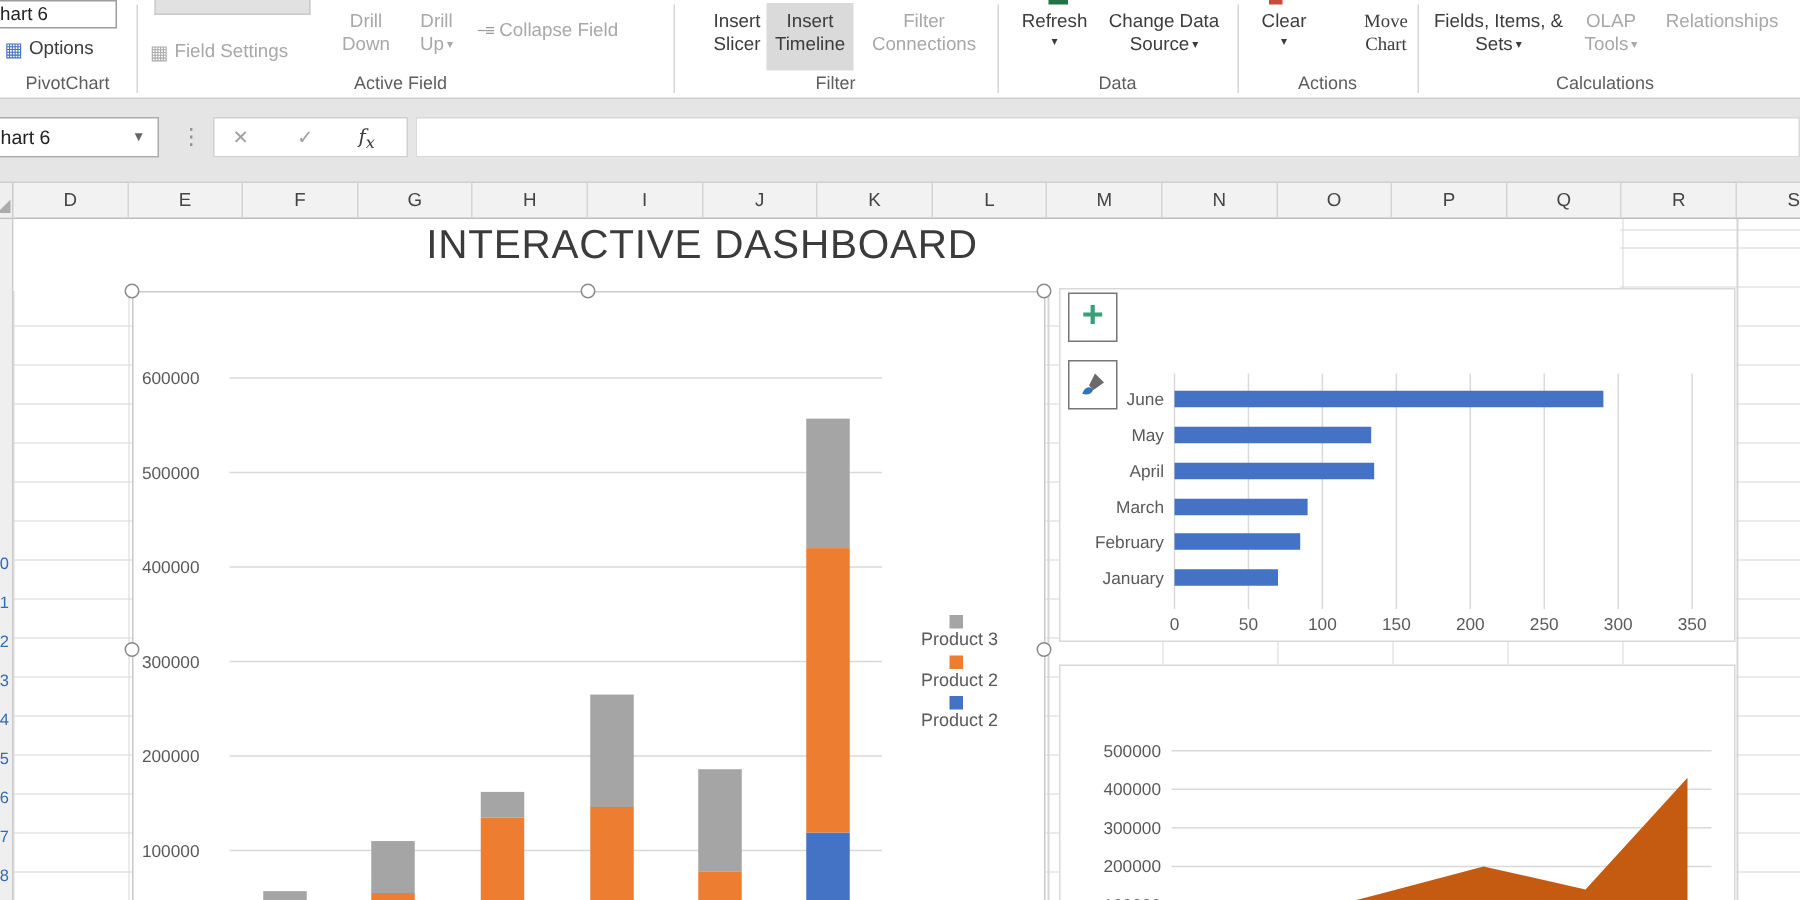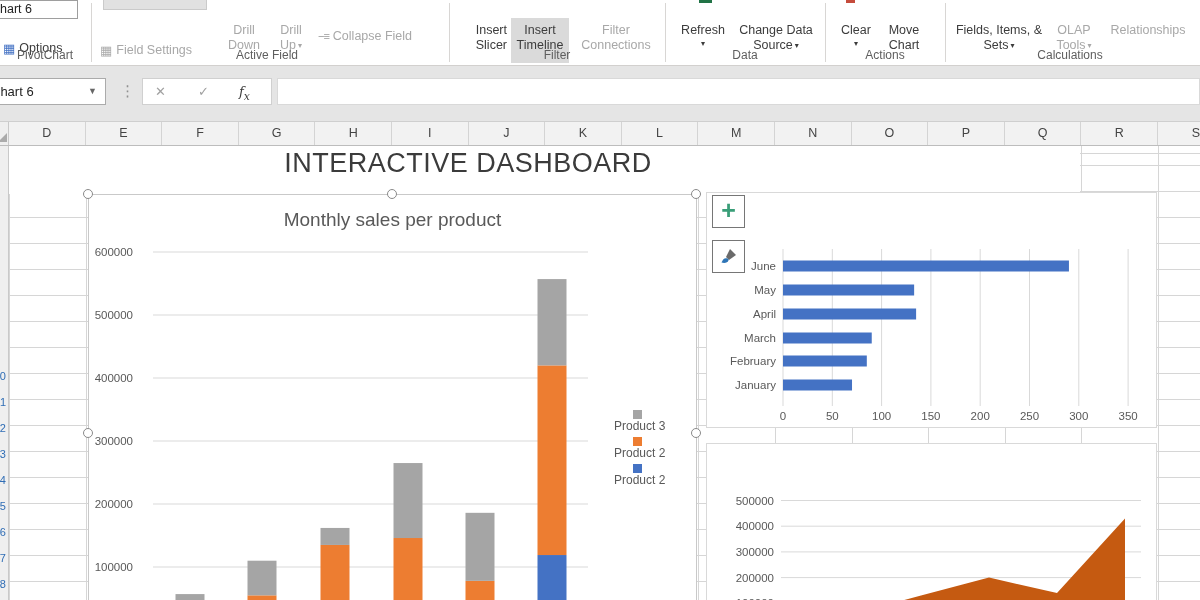--- a/index.html
+++ b/index.html
@@ -4,21 +4,21 @@
 <style>
   * { margin:0; padding:0; box-sizing:border-box; }
   html,body { width:1200px; height:600px; overflow:hidden; background:#fff;
     font-family:"Liberation Sans", sans-serif; position:relative; }
 
   
   .ribbon { position:absolute; left:0; top:0; width:1200px; height:66px; background:#fff;
     border-bottom:1px solid #D2D0CE; }
   .rb-sep { position:absolute; top:3px; height:59px; width:1px; background:#D8D6D4; }
   .rb-group-label { position:absolute; top:48px; font-size:12px; color:#5E5E5E; text-align:center; }
-  .rb-btn, .rb-btn2 { position:absolute; font-size:12.5px; color:#3C3C3C; cursor:default;margin-top:16px; }
+  .rb-btn, .rb-btn2 { position:absolute; font-size:12.5px; color:#3C3C3C; cursor:default; }
   .rb-btn2 { text-align:center; line-height:15px; }
   .dis { color:#A8A8A8 !important; }
   .chev { font-size:8px; color:inherit; margin-left:2px; vertical-align:1px; }
   .chev-block { display:block; font-size:8px; line-height:12px; }
   .ic-grid { display:inline-block; margin-right:4px; font-size:13px; color:#4472C4; vertical-align:-1px; }
   .ic-grid.gray { color:#ABABAB; }
   .ic-collapse { display:inline-block; margin-right:4px; font-size:11px; color:#9a9a9a; letter-spacing:-1px; }
   .rb-name-box { position:absolute; left:-14px; top:0; width:92px; height:19px; background:#fff;
     border:1px solid #9E9E9E; font-size:12.5px; color:#222; padding-left:4px; line-height:17px; overflow:hidden; }
   .af-box { position:absolute; left:103px; top:0; width:104px; height:10px; background:#E1E1E1; border:1px solid #CACACA; border-top:none; }
@@ -120,21 +120,21 @@
     <span>Change Data Source</span><span class="chev">▾</span>
   </div>
   <div class="rb-group-label" style="left:665px;width:160px;">Data</div>
   <div class="rb-sep" style="left:825px;"></div>
 
   <div class="sliver" style="left:846px;width:9px;background:#C54B3C;"></div>
   <div class="rb-btn2" style="left:834px;top:7px;width:44px;">
     <span>Clear</span>
     <span class="chev-block">▾</span>
   </div>
-  <div class="rb-btn2" style="left:876px;top:7px;width:56px;">Move Chart</div>
+  <div class="rb-btn2" style="left:896px;top:7px;width:56px;font-family:Liberation Serif, serif;">Move Chart</div>
   <div class="rb-group-label" style="left:825px;width:120px;">Actions</div>
   <div class="rb-sep" style="left:945px;"></div>
 
   <div class="rb-btn2" style="left:953px;top:7px;width:92px;">
     <span>Fields, Items, &amp; Sets</span><span class="chev">▾</span>
   </div>
   <div class="rb-btn2 dis" style="left:1048px;top:7px;width:52px;">
     <span>OLAP Tools</span><span class="chev">▾</span>
   </div>
   <div class="rb-btn2 dis" style="left:1102px;top:7px;width:92px;">Relationships</div>
@@ -185,21 +185,20 @@
     <div class="rownum" style="top: 321px;">14</div>
     <div class="rownum" style="top: 347px;">15</div>
     <div class="rownum" style="top: 373px;">16</div>
     <div class="rownum" style="top: 399px;">17</div>
     <div class="rownum" style="top: 425px;">18</div>
   </div>
 <div class="wband"></div>
 <div class="dash-title">INTERACTIVE DASHBOARD</div>
 
 <div class="chart" id="chart-sales">
-  <div class="chart-title">Monthly sales per product</div>
   <svg width="609" height="406">
       <line x1="64" y1="372" x2="499" y2="372" stroke="#D9D9D9" stroke-width="1"></line>
       <text x="44" y="376" text-anchor="end" font-size="11.5">100000</text>
       <line x1="64" y1="309" x2="499" y2="309" stroke="#D9D9D9" stroke-width="1"></line>
       <text x="44" y="313" text-anchor="end" font-size="11.5">200000</text>
       <line x1="64" y1="246" x2="499" y2="246" stroke="#D9D9D9" stroke-width="1"></line>
       <text x="44" y="250" text-anchor="end" font-size="11.5">300000</text>
       <line x1="64" y1="183" x2="499" y2="183" stroke="#D9D9D9" stroke-width="1"></line>
       <text x="44" y="187" text-anchor="end" font-size="11.5">400000</text>
       <line x1="64" y1="120" x2="499" y2="120" stroke="#D9D9D9" stroke-width="1"></line>

